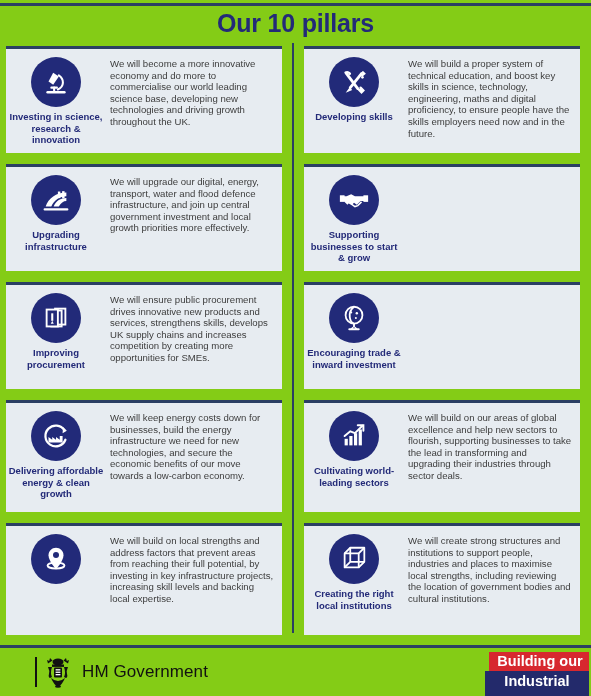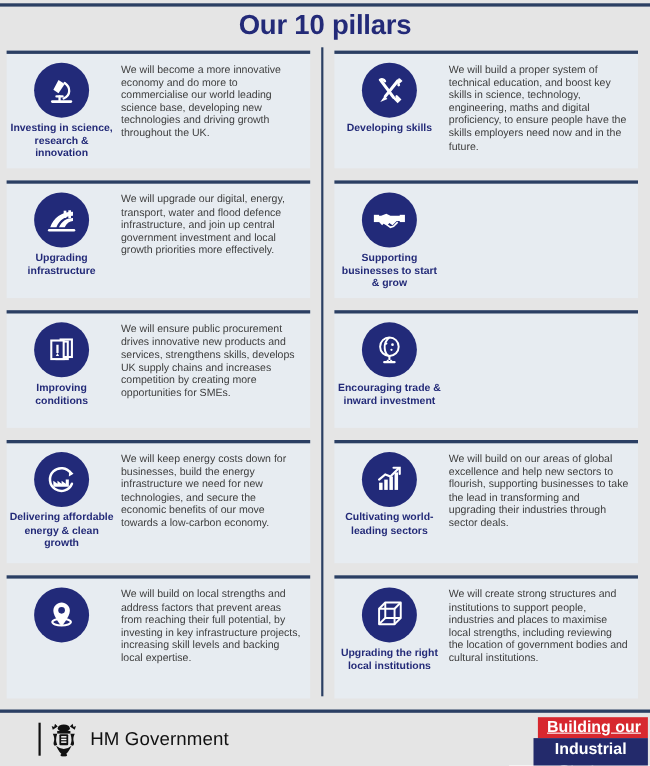--- a/index.html
+++ b/index.html
@@ -9,21 +9,21 @@
     height: 696px;
     background: #ffffff;
     font-family: "Liberation Sans", sans-serif;
     overflow: hidden;
   }
 
   .page {
     position: relative;
     width: 591px;
     height: 696px;
-    background: #e5e5e5;
+    background: #84cc16;
   }
 
   
   .top-rule {
     position: absolute;
     top: 3px; left: 0;
     width: 591px;
     height: 3px;
     background: #2b3f63;
   }
@@ -169,21 +169,20 @@
     background: #d7282f;
     color: #ffffff;
     font-size: 14.5px;
     font-weight: bold;
     line-height: 19px;
     padding: 0 4px 0 6px;
     display: block;
     width: 100px;
     margin-left: 4px;
     text-align: center;
-    text-decoration: underline;
   }
   .bis-bottom {
     background: #232a6b;
     color: #ffffff;
     font-size: 14.5px;
     font-weight: bold;
     line-height: 20px;
     padding: 0 4px;
     display: block;
     width: 104px;
@@ -282,21 +281,21 @@
           <div class="icon-block">
             <div class="icon-circle">
               <svg width="30" height="30" viewBox="0 0 32 32" fill="none" stroke="#fff" stroke-width="2">
                 <rect x="15" y="6" width="11" height="17" fill="none"></rect>
                 <rect x="11" y="8" width="11" height="17" fill="none"></rect>
                 <rect x="6" y="7" width="12" height="18" fill="#222a79" stroke="#fff"></rect>
                 <path d="M12 11 v8" stroke-width="2.2"></path>
                 <path d="M12 19 l-1.6 3 3.2 0 z" fill="#fff" stroke="none"></path>
               </svg>
             </div>
-            <div class="pillar-label">Improving conditions</div>
+            <div class="pillar-label">Improving procurement</div>
           </div>
           <div class="desc">We will ensure public procurement drives innovative new products and services, strengthens skills, develops UK supply chains and increases competition by creating more opportunities for SMEs.</div>
         </div>
       </div>
       <div class="cell right">
         <div class="card">
           <div class="icon-block">
             <div class="icon-circle">
               <svg width="30" height="30" viewBox="0 0 32 32" fill="none" stroke="#fff" stroke-width="1.9">
                 <circle cx="16" cy="13" r="9"></circle>
@@ -371,21 +370,21 @@
           <div class="icon-block">
             <div class="icon-circle">
               <svg width="30" height="30" viewBox="0 0 32 32" fill="none" stroke="#fff" stroke-width="1.9" stroke-linejoin="round">
                 <rect x="6" y="10" width="15" height="15"></rect>
                 <path d="M6 10 L12 4 H27 V19 L21 25"></path>
                 <path d="M21 10 L27 4"></path>
                 <path d="M6 25 L12 19 H27"></path>
                 <path d="M12 4 V19"></path>
               </svg>
             </div>
-            <div class="pillar-label">Upgrading the right local institutions</div>
+            <div class="pillar-label">Creating the right local institutions</div>
           </div>
           <div class="desc">We will create strong structures and institutions to support people, industries and places to maximise local strengths, including reviewing the location of government bodies and cultural institutions.</div>
         </div>
       </div>
     </div>
 
   </div>
 
   <div class="footer-rule"></div>
 

